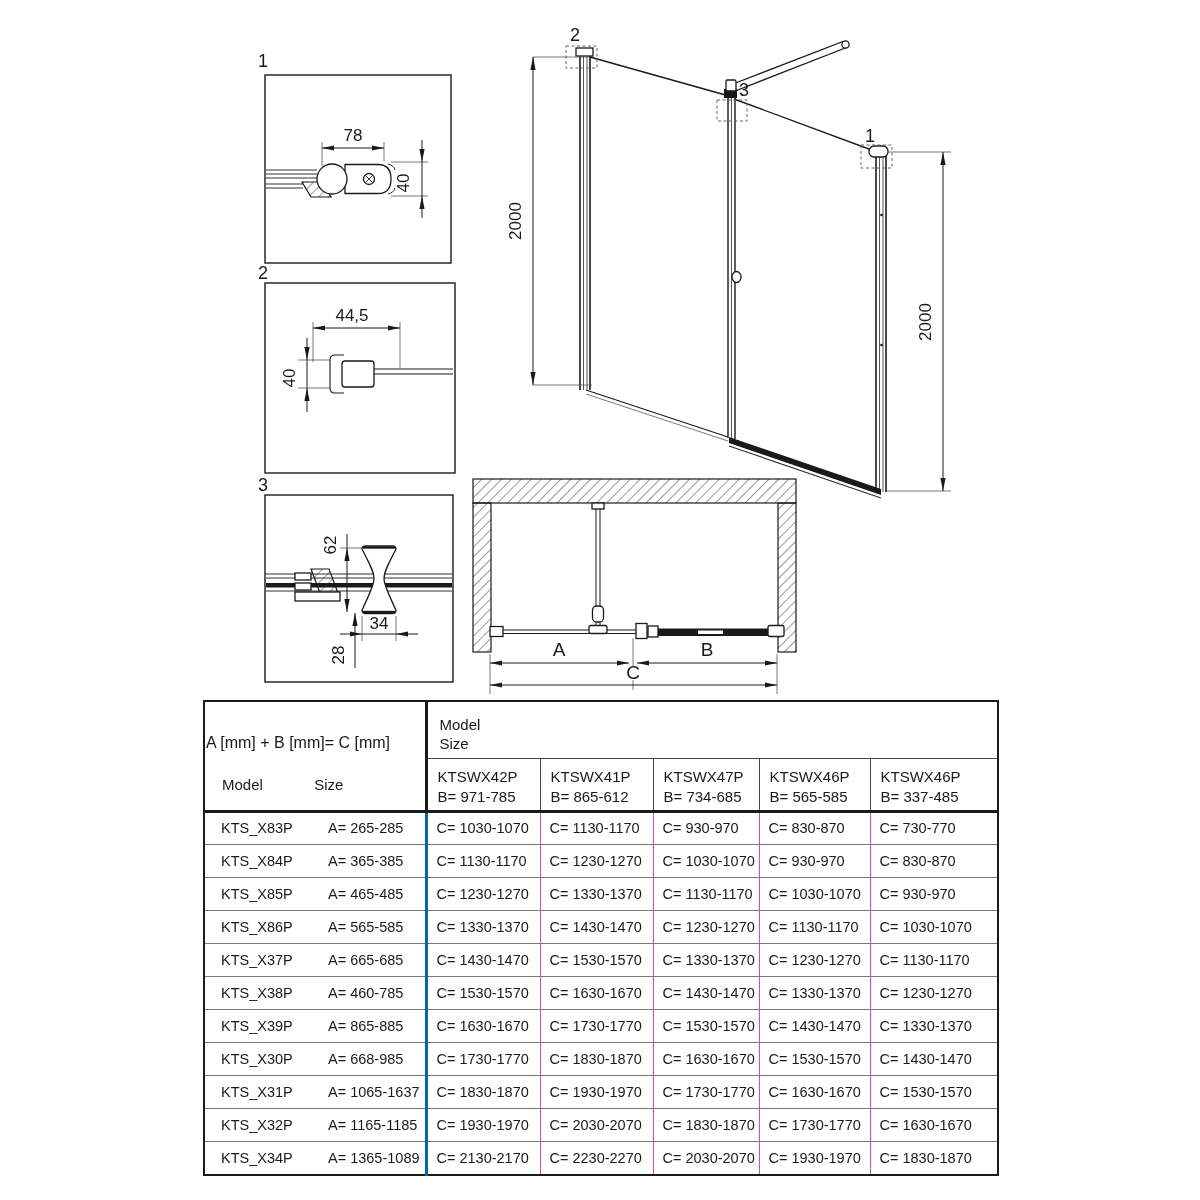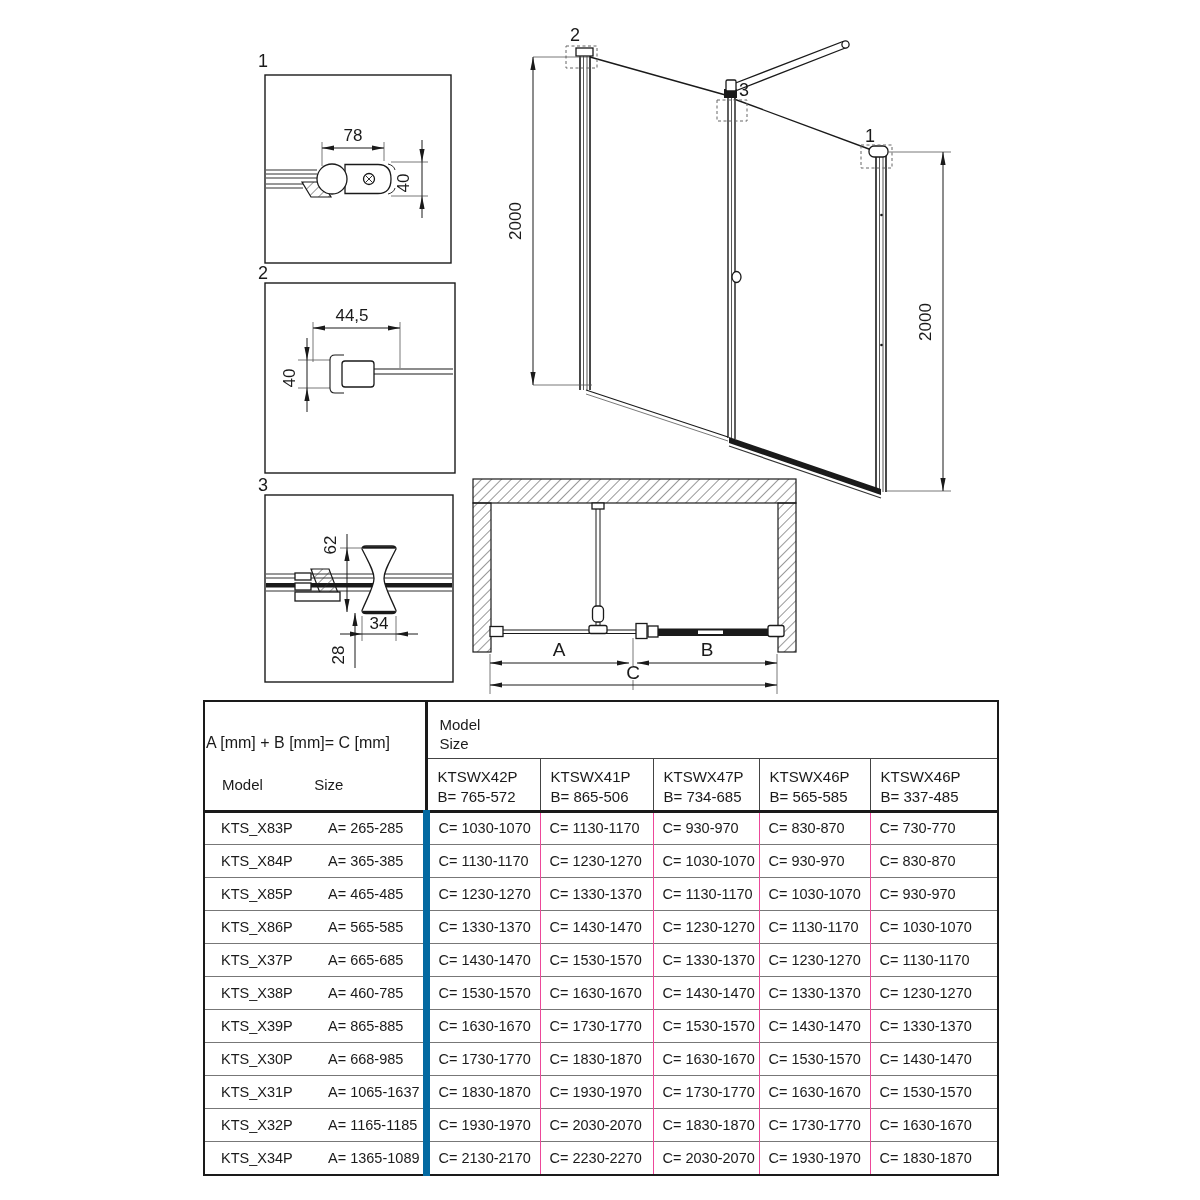--- a/index.html
+++ b/index.html
@@ -29,21 +29,21 @@
   td.lh{border-right:3px solid #1a1a1a;border-bottom:3px solid #1a1a1a;vertical-align:top;}
   td.lh .formula{padding:15px 0 0 0;font-size:16px;}
   td.lh .lh-bottom{padding:24px 4px 0 16px;font-size:15px;}
   td.lh .lh-bottom .m{display:inline-block;width:88px;}
   td.gh{border-bottom:1px solid #444;vertical-align:top;padding:8px 0 0 12px;font-size:15px;line-height:19px;}
   td.ch{border-bottom:3px solid #1a1a1a;border-left:1px solid #444;vertical-align:top;
         padding:6px 0 0 10px;font-size:15px;line-height:20px;}
   tbody tr{height:33px;}
   thead tr.r1{height:57px;}
   thead tr.r2{height:53px;}
-  td.mc{border-top:1px solid #777;border-right:7px solid #0369a1;}
+  td.mc{border-top:1px solid #777;border-right:3px solid #0369a1;}
   td.mc .m{display:inline-block;width:107px;padding-left:15px;}
   td.cc{border-top:1px solid #777;border-left:1px solid #ec4899;padding-left:9px;}
 </style>
 </head>
 <body>
 
 <div class="page">
 
 <svg width="1200" height="700" viewBox="0 0 1200 700">
   <defs>
@@ -301,25 +301,25 @@
         </div>
       </td>
       <td class="gh" colspan="5">
         <div>Model</div>
         <div>Size</div>
       </td>
     </tr>
     <tr class="r2">
       <td class="ch">
             <div>KTSWX42P</div>
-            <div>B= 765-572</div>
+            <div>B= 971-785</div>
           </td>
       <td class="ch">
             <div>KTSWX41P</div>
-            <div>B= 865-506</div>
+            <div>B= 865-612</div>
           </td>
       <td class="ch">
             <div>KTSWX47P</div>
             <div>B= 734-685</div>
           </td>
       <td class="ch">
             <div>KTSWX46P</div>
             <div>B= 565-585</div>
           </td>
       <td class="ch">

